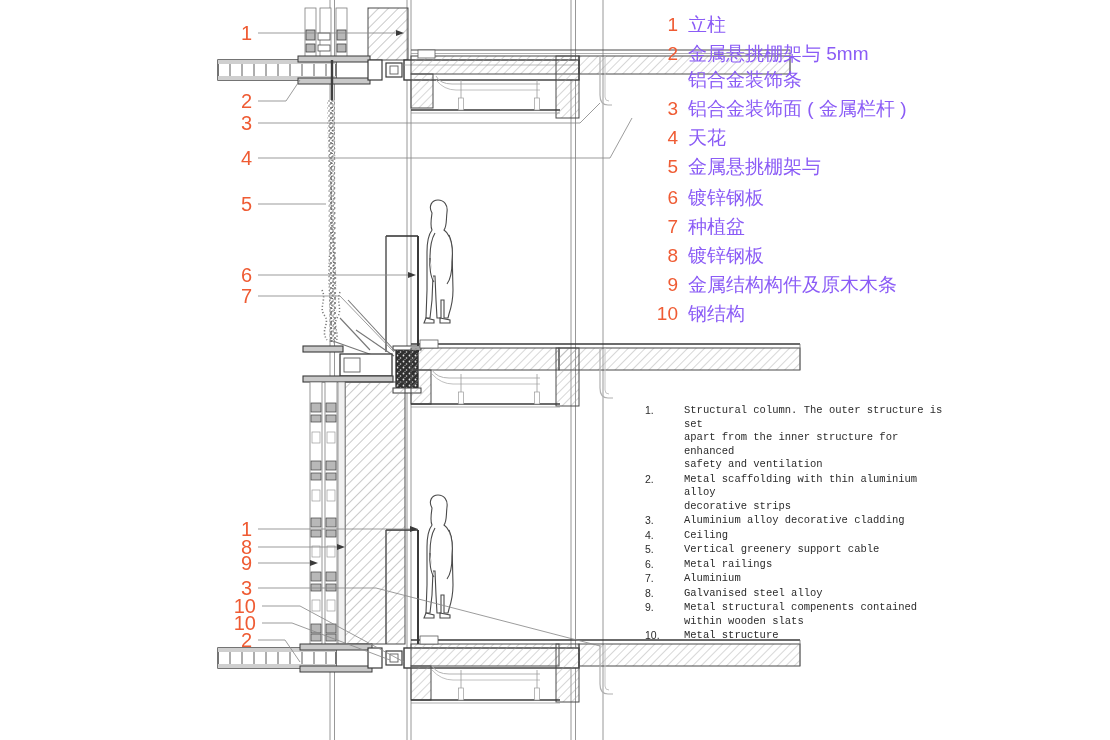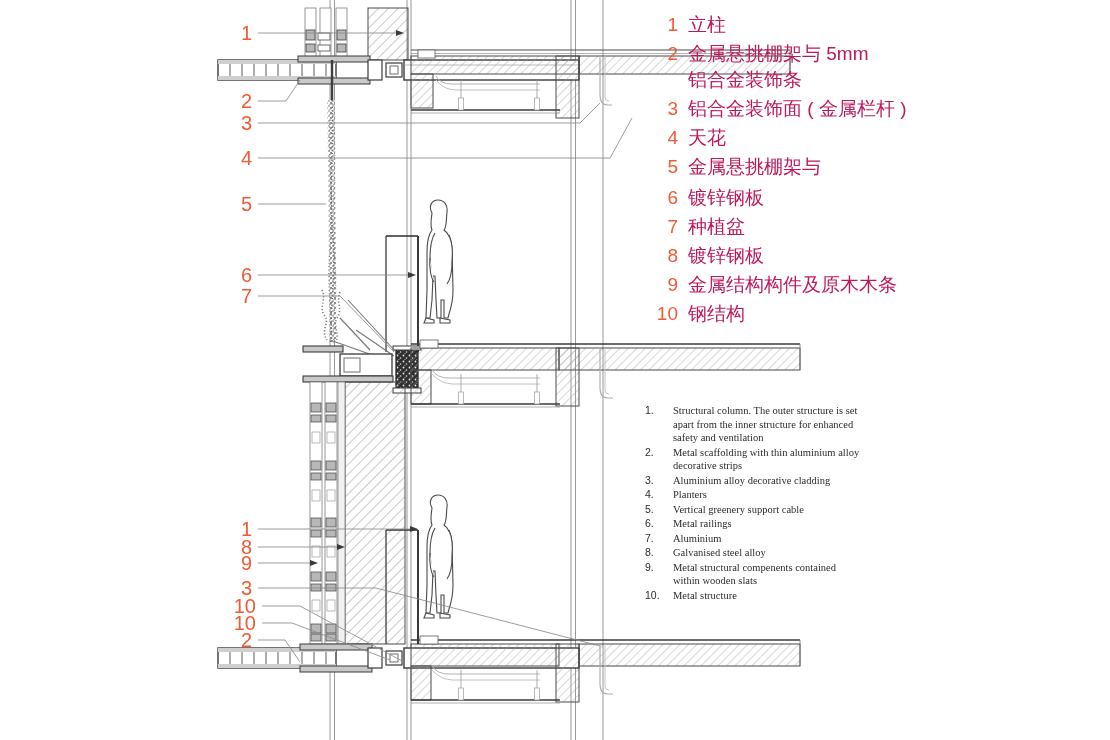--- a/index.html
+++ b/index.html
@@ -59,21 +59,21 @@
     flex: 0 0 26px;
     text-align: right;
     color: #ef5b33;
     font-size: 19px;
     font-family: "Liberation Sans", sans-serif;
     line-height: 26px;
   }
   .cn-text {
     flex: 1 1 auto;
     padding-left: 10px;
-    color: #be185d;
+    color: #8b5cf6;
     font-size: 19px;
     font-family: "Liberation Sans", sans-serif;
     line-height: 26px;
     white-space: pre-line;
   }
   .cn-row.gap-before {
     margin-top: 5px;
   }
 
   
@@ -94,22 +94,23 @@
     color: #2b2b2b;
     font-size: 10.5px;
     line-height: 13.5px;
     font-family: "Liberation Sans", sans-serif;
   }
   .en-text {
     flex: 1 1 auto;
     color: #2b2b2b;
     font-size: 10.5px;
     line-height: 13.5px;
-    font-family: Liberation Serif, serif;
+    font-family: Liberation Mono, monospace;
     white-space: pre-line;
+    margin-left: 11px;
   }
 </style>
 </head>
 <body>
 
 <div id="page">
 
   <svg id="drawing-svg" viewBox="0 0 1110 740">
     <defs>
       <pattern id="hatch45" width="7" height="7" patternTransform="rotate(45)" patternUnits="userSpaceOnUse">
@@ -518,21 +519,21 @@
       <span class="en-num">2.</span>
       <span class="en-text">Metal scaffolding with thin aluminium alloy
 decorative strips</span>
     </div>
     <div class="en-row">
       <span class="en-num">3.</span>
       <span class="en-text">Aluminium alloy decorative cladding</span>
     </div>
     <div class="en-row">
       <span class="en-num">4.</span>
-      <span class="en-text">Planters</span>
+      <span class="en-text">Ceiling</span>
     </div>
     <div class="en-row">
       <span class="en-num">5.</span>
       <span class="en-text">Vertical greenery support cable</span>
     </div>
     <div class="en-row">
       <span class="en-num">6.</span>
       <span class="en-text">Metal railings</span>
     </div>
     <div class="en-row">

